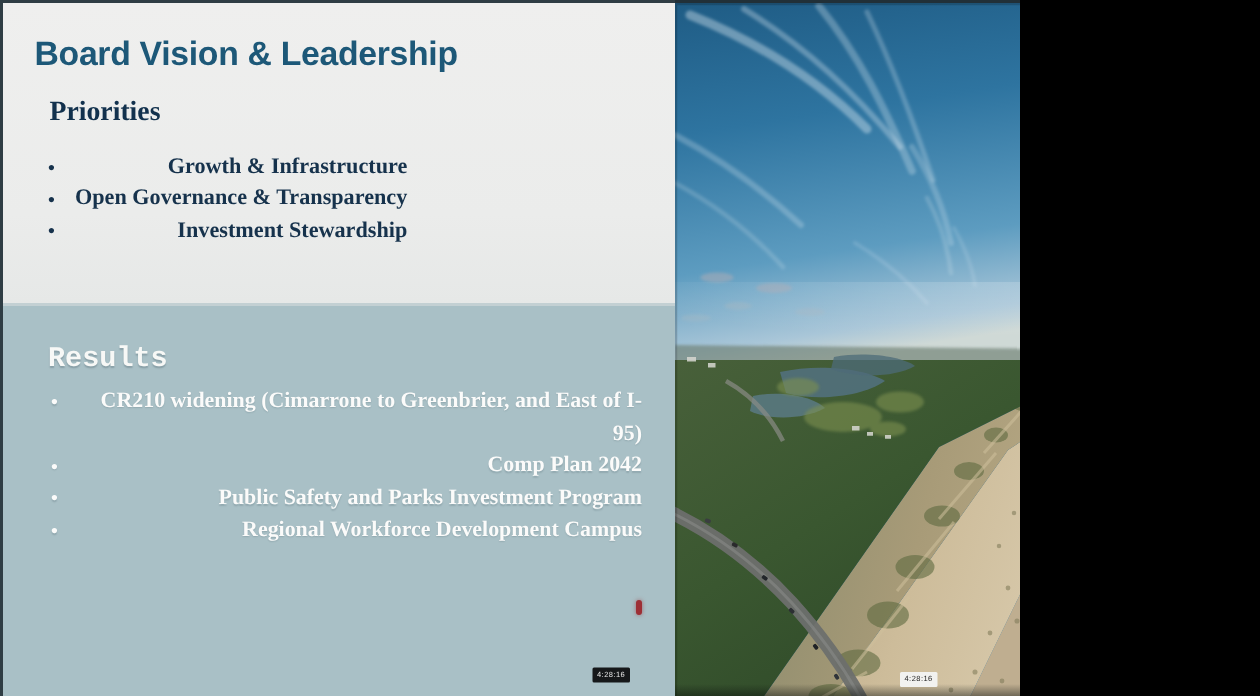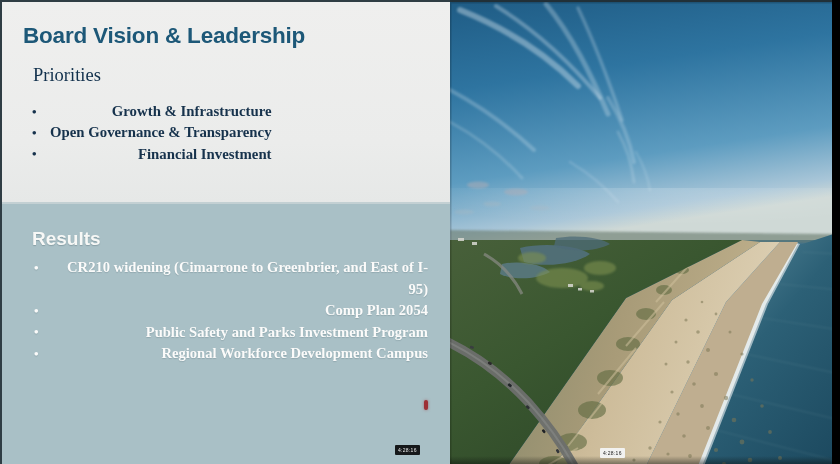--- a/index.html
+++ b/index.html
@@ -3,21 +3,21 @@
 <meta charset="utf-8">
 <title>Board Vision &amp; Leadership</title>
 <style>
   html,body{margin:0;padding:0;background:#000;}
   body{
     font-family:"Liberation Sans", sans-serif;
     -webkit-font-smoothing:antialiased;
   }
   #stage{
     position:relative;
-    width:832px;height:464px;
+    width:680px;height:464px;
     overflow:hidden;
     background:#0d2430;
   }
 
   
   #slide-panel{
     position:absolute;left:0;top:0;
     width:450px;height:464px;
     background:#eceeed;
     border-top:2px solid #2f3d44;
@@ -44,21 +44,21 @@
     font-weight:bold;
     letter-spacing:-0.2px;
     color:#1d5878;
     font-family:"Liberation Sans", sans-serif;
     white-space:nowrap;
   }
 
   #priorities-heading{
     position:absolute;left:31px;top:63px;
     font-family:"Liberation Serif", serif;
-    font-weight:normal;
+    font-weight:bold;
     font-size:18.5px;
     color:#12314d;
   }
   #priorities-list{
     position:absolute;left:26px;top:99px;
     margin:0;padding:0;list-style:none;text-align:right;
   }
   #priorities-list li{
     position:relative;
     padding-left:22px;
@@ -71,21 +71,21 @@
   }
   #priorities-list li:before{
     content:"\2022";
     position:absolute;left:4px;top:-0.5px;
     font-size:13px;
     color:#16324c;
   }
 
   #results-heading{
     position:absolute;left:30px;top:226px;
-    font-family:Liberation Sans, sans-serif;
+    font-family:Liberation Mono, monospace;
     font-weight:bold;
     font-size:19px;
     color:#f7f8f6;
     text-shadow:0 1px 1px rgba(40,60,70,.25);
   }
   #results-list{
     position:absolute;left:26px;top:255px;
     margin:0;padding:0;list-style:none;
     width:400px;
     text-align:right;
@@ -163,31 +163,31 @@
   <div id="slide-panel">
 
     <div id="priorities-block">
       <div id="slide-title">Board Vision &amp; Leadership</div>
 
       <div id="priorities-heading">Priorities</div>
 
       <ul id="priorities-list">
         <li>Growth &amp; Infrastructure</li>
         <li>Open Governance &amp; Transparency</li>
-        <li>Financial Investment</li>
+        <li>Investment Stewardship</li>
       </ul>
     </div>
 
     <div id="results-block"></div>
 
     <div id="results-heading">Results</div>
 
     <ul id="results-list">
       <li>CR210 widening (Cimarrone to Greenbrier, and East of I-95)</li>
-      <li>Comp Plan 2054</li>
+      <li>Comp Plan 2042</li>
       <li>Public Safety and Parks Investment Program</li>
       <li>Regional Workforce Development Campus</li>
     </ul>
 
     <div id="pointer-mark"></div>
 
     <div id="slide-timecode">4:28:16</div>
   </div>
 
   <div id="photo-panel">

